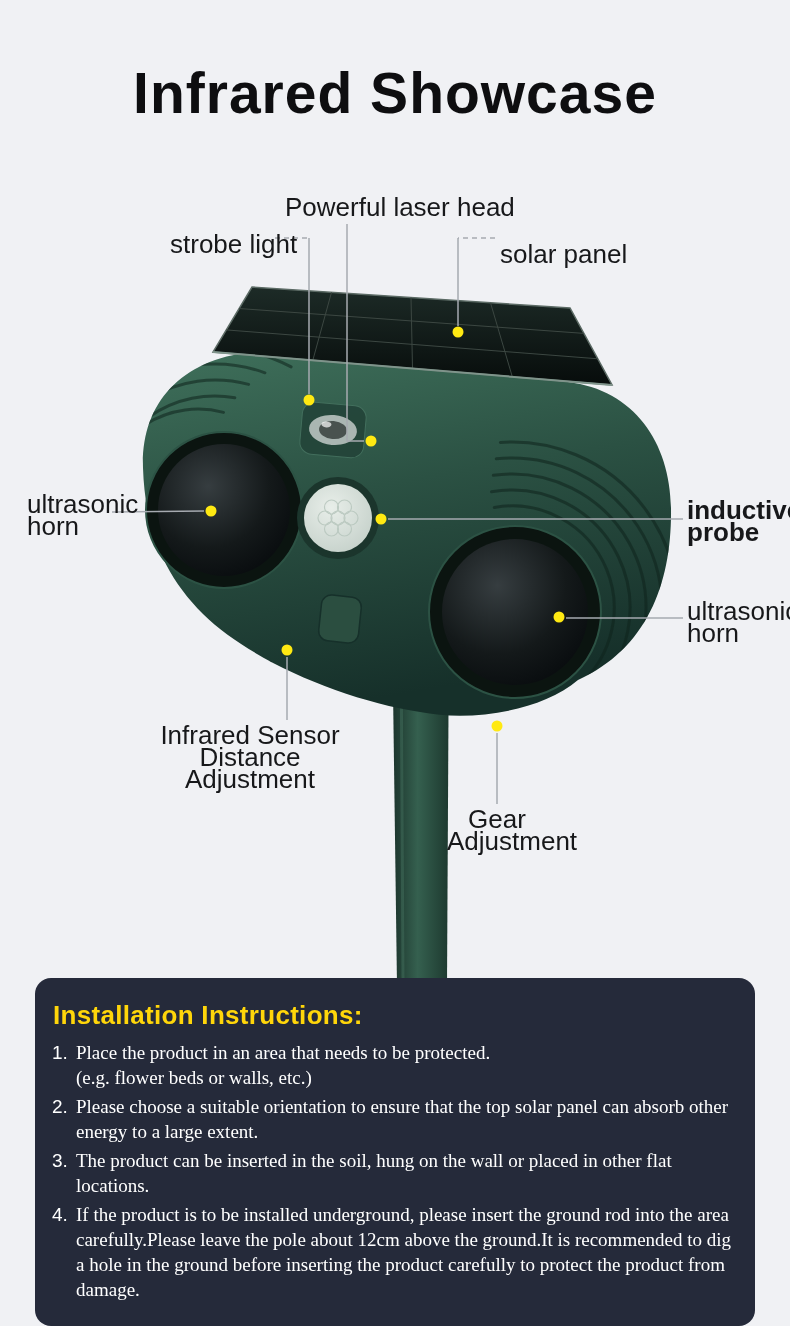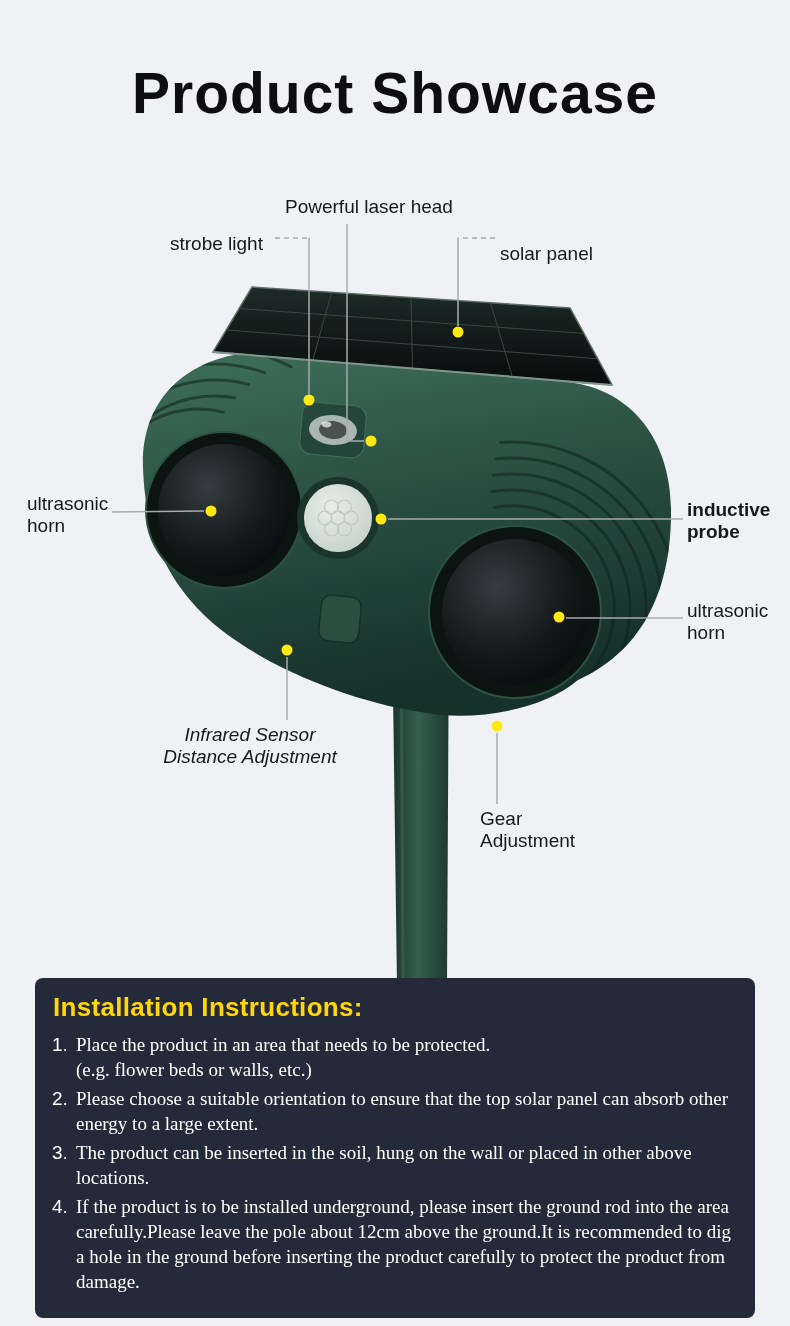--- a/index.html
+++ b/index.html
@@ -16,51 +16,51 @@
   .canvas{
     position:relative;width:790px;height:1326px;margin:0 auto;
     background:var(--page-bg);overflow:hidden;
   }
   .page-title{
     position:absolute;top:60px;left:0;width:790px;text-align:center;
     font-size:57px;font-weight:900;color:#0e0e10;letter-spacing:1px;
   }
   .product-svg{position:absolute;left:0;top:0;z-index:1;}
   .co-label{
-    position:absolute;z-index:3;font-size:19px;line-height:22px;
+    position:absolute;z-index:3;font-size:26px;line-height:22px;
     color:var(--label-color);white-space:pre-line;
   }
   .co-laser{left:285px;top:196px;white-space:nowrap;}
   .co-strobe{left:170px;top:233px;white-space:nowrap;}
   .co-solar{left:500px;top:233px;white-space:nowrap;margin-top:10px;}
   .co-horn-left{left:27px;top:493px;}
   .co-inductive{left:687px;top:499px;font-weight:bold;}
   .co-horn-right{left:687px;top:600px;}
-  .co-infrared{left:152px;top:724px;width:196px;text-align:center;font-style:italic;}
-  .co-gear{left:447px;top:808px;width:100px;margin-left:33px;}
+  .co-infrared{left:152px;top:724px;width:196px;text-align:center;}
+  .co-gear{left:447px;top:808px;width:100px;text-align:center;}
   .panel{
     position:absolute;z-index:5;left:35px;top:978px;width:720px;
-    background:var(--panel-bg);border-radius:8px;
-    padding:14px 16px 20px 14px;color:#ffffff;
+    background:var(--panel-bg);border-radius:16px;
+    padding:22px 16px 20px 14px;color:#ffffff;
   }
   .panel h2{
     color:var(--accent-yellow);font-size:26px;font-weight:bold;
     margin:0 0 9px 4px;letter-spacing:.3px;
   }
   .panel ol{list-style:none;}
   .panel li{display:flex;margin-bottom:4px;font-size:19px;line-height:25px;}
   .panel .num{flex:none;width:27px;text-align:left;padding-left:3px;}
   .panel .txt{flex:1;white-space:pre-line;font-family:Liberation Serif, serif;}
 </style>
 </head>
 <body>
 
 <div class="canvas">
 
-  <h1 class="page-title">Product Showcase</h1>
+  <h1 class="page-title">Infrared Showcase</h1>
 
   <svg class="product-svg" width="790" height="990" viewBox="0 0 790 990">
     <defs>
       <linearGradient id="bodyGrad" x1="0" y1="0" x2="0.25" y2="1">
         <stop offset="0" stop-color="#3f705b"></stop>
         <stop offset="0.45" stop-color="#2b5143"></stop>
         <stop offset="1" stop-color="#16302a"></stop>
       </linearGradient>
       <linearGradient id="poleGrad" x1="0" y1="0" x2="1" y2="0">
         <stop offset="0" stop-color="#1b332b"></stop>
@@ -196,21 +196,21 @@
         <span class="num">1.</span>
         <span class="txt">Place the product in an area that needs to be protected.
 (e.g. flower beds or walls, etc.)</span>
       </li>
       <li>
         <span class="num">2.</span>
         <span class="txt">Please choose a suitable orientation to ensure that the top solar panel can absorb other energy to a large extent.</span>
       </li>
       <li>
         <span class="num">3.</span>
-        <span class="txt">The product can be inserted in the soil, hung on the wall or placed in other above locations.</span>
+        <span class="txt">The product can be inserted in the soil, hung on the wall or placed in other flat locations.</span>
       </li>
       <li>
         <span class="num">4.</span>
         <span class="txt">If the product is to be installed underground, please insert the ground rod into the area carefully.Please leave the pole about 12cm above the ground.It is recommended to dig a hole in the ground before inserting the product carefully to protect the product from damage.</span>
       </li>
     </ol>
   </section>
 
 </div>
 

